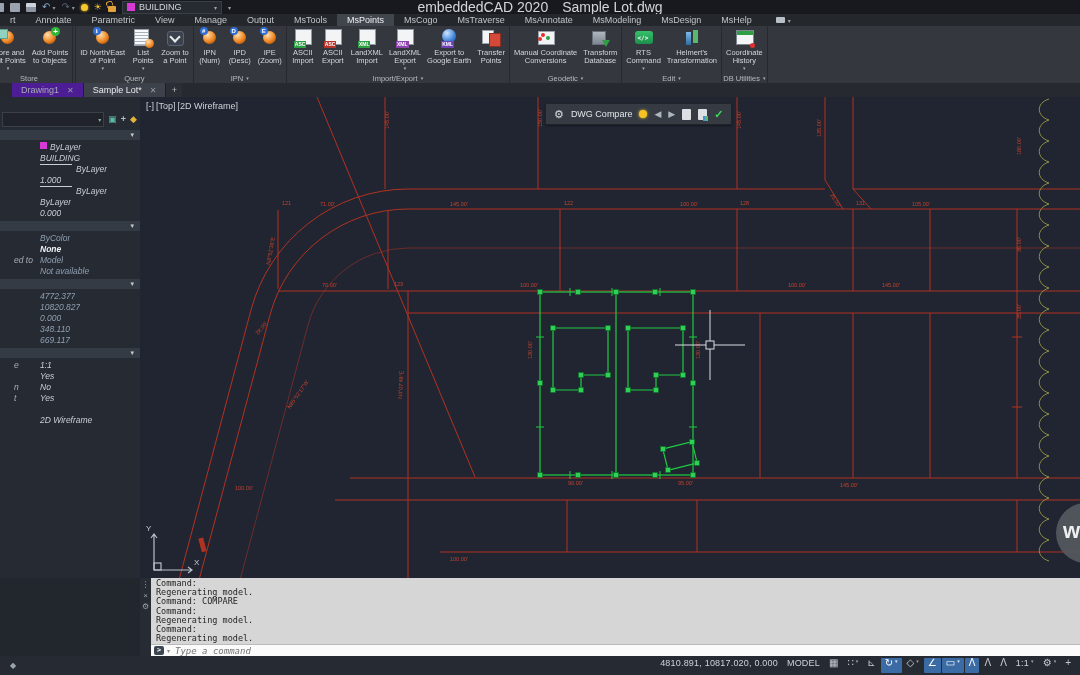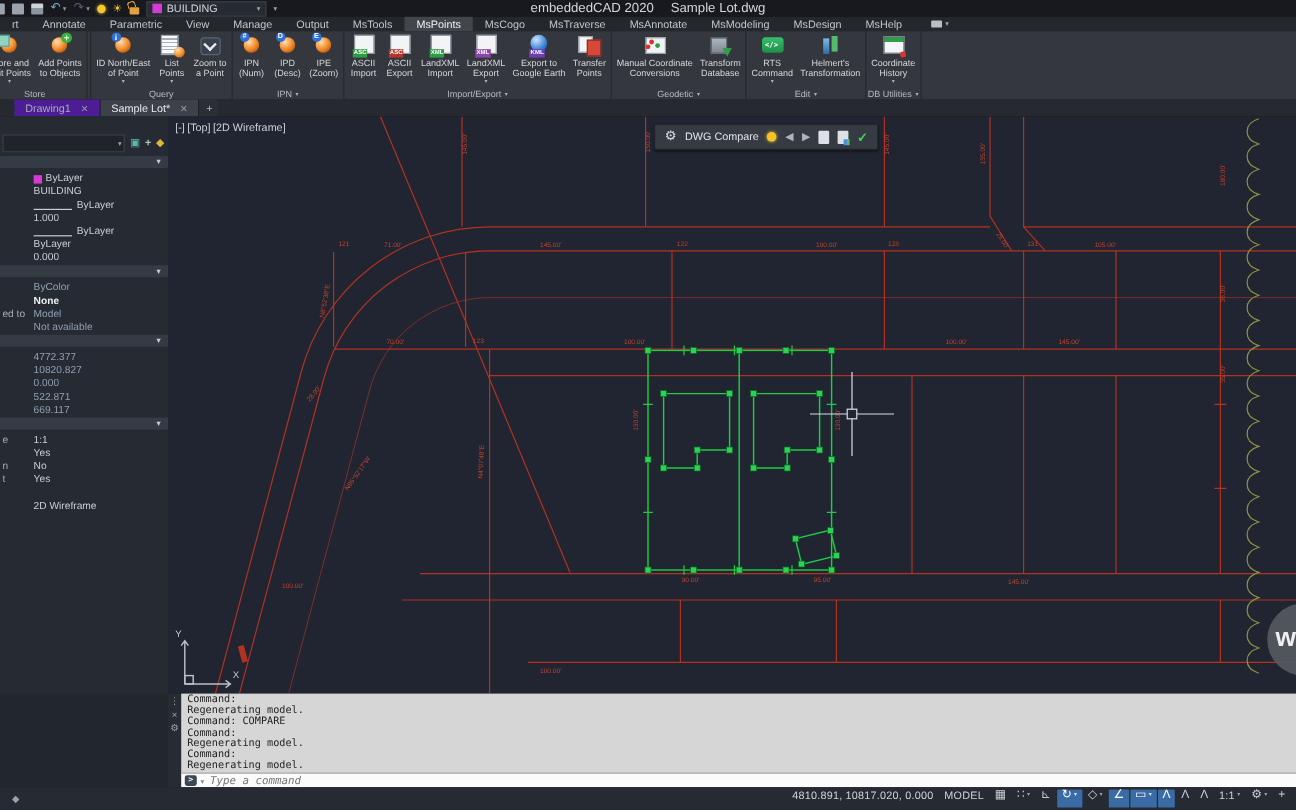--- a/index.html
+++ b/index.html
@@ -19,21 +19,21 @@
   .qsun{color:#f6c62d;font-size:9px;line-height:9px;}
   .qlock{width:8px;height:6px;background:#e2a23b;border-radius:1px;position:relative;display:inline-block;margin-top:3px;}
   .qlock::before{content:"";position:absolute;width:5px;height:5px;border:1.5px solid #e2a23b;border-bottom:none;
     border-radius:3px 3px 0 0;top:-5px;left:-2px;transform:rotate(-18deg);}
   .layerfield{display:flex;align-items:center;gap:4px;background:#262a31;border:1px solid #3a3f47;
     height:11px;padding:0 4px;min-width:90px;color:#d4d7dc;}
   .lswatch{width:8px;height:8px;background:#d63ad6;display:inline-block;}
   .fcaret{font-size:6px;color:#9aa1aa;margin-left:auto;}
   .xcaret{font-size:6px;color:#9aa1aa;}
   .apptitle{position:absolute;left:0;top:0;width:100%;height:14px;display:flex;justify-content:center;
-    align-items:center;gap:14px;pointer-events:none;color:#d2d5da;font-size:11px;}
+    align-items:center;gap:14px;pointer-events:none;color:#d2d5da;font-size:14px;}
   
   .menubar{position:absolute;left:0;top:14px;width:1080px;height:12px;background:#24272c;
     display:flex;align-items:stretch;color:#c2c6cb;font-size:9px;}
   .mtab{padding:0 10px;display:flex;align-items:center;cursor:default;}
   .mtab.on{background:#41464d;color:#eef0f3;}
   .mpill{margin-left:8px;display:flex;align-items:center;gap:3px;padding:0 6px;}
   .mpill .sq{width:9px;height:6px;background:#b9bfc6;border-radius:1px;}
   
   .ribbon{position:absolute;left:0;top:26px;width:1080px;height:57px;background:#34383e;
     border-bottom:1px solid #17191c;display:flex;}
@@ -119,21 +119,21 @@
   .fplus{width:16px;display:flex;align-items:center;justify-content:center;color:#b7bdc4;background:#2b2e34;}
   
   .panel{position:absolute;left:0;top:97px;width:140px;height:559px;background:#262b33;
     border-right:1px solid #14161a;overflow:hidden;color:#c9ced5;font-size:8.5px;}
   .pctrls{display:flex;align-items:center;gap:4px;margin:16px 3px 4px 2px;height:13px;}
   .pcombo{flex:1;height:13px;background:#20242a;border:1px solid #3a4048;display:flex;align-items:center;}
   .pcombo .fcaret{margin-left:auto;margin-right:2px;}
   .pico{font-size:9px;line-height:13px;}
   .phead{height:10px;background:#343b45;margin:2px 0;display:flex;justify-content:flex-end;
     align-items:center;padding-right:6px;color:#c7ccd3;font-size:7px;}
-  .prow{height:11px;display:flex;align-items:flex-end;padding-left:0;}
+  .prow{height:11px;display:flex;align-items:flex-start;padding-left:12px;font-style:italic;}
   .plab{width:26px;padding-left:2px;color:#a6adb6;white-space:nowrap;overflow:hidden;flex:none;}
   .pswatch{width:7px;height:7px;margin-right:3px;flex:none;}
   .plinep{width:32px;border-top:1px solid #c9ced5;margin-right:4px;flex:none;}
   .pval{white-space:nowrap;overflow:hidden;}
   .pval.dim{color:#8f9fb1;}
   .pval.strong{color:#eef1f4;font-weight:bold;}
   
   .canvas{position:absolute;left:140px;top:97px;width:940px;height:481px;background:#202531;overflow:hidden;}
   .vplabel{position:absolute;left:6px;top:4px;color:#ccd1d7;font-size:9px;display:flex;gap:2px;z-index:5;}
   .cmptb{position:absolute;left:405px;top:6px;height:20px;background:#363b43;border:1px solid #20242a;
@@ -487,21 +487,21 @@
         <div class="prow">
           <span class="plab"></span>
           <span class="pval dim">10820.827</span>
         </div>
         <div class="prow">
           <span class="plab"></span>
           <span class="pval dim">0.000</span>
         </div>
         <div class="prow">
           <span class="plab"></span>
-          <span class="pval dim">522.871</span>
+          <span class="pval dim">348.110</span>
         </div>
         <div class="prow">
           <span class="plab"></span>
           <span class="pval dim">669.117</span>
         </div>
         <div class="phead">
           <span class="pcaret">▾</span>
         </div>
         <div class="prow">
           <span class="plab">e</span>

